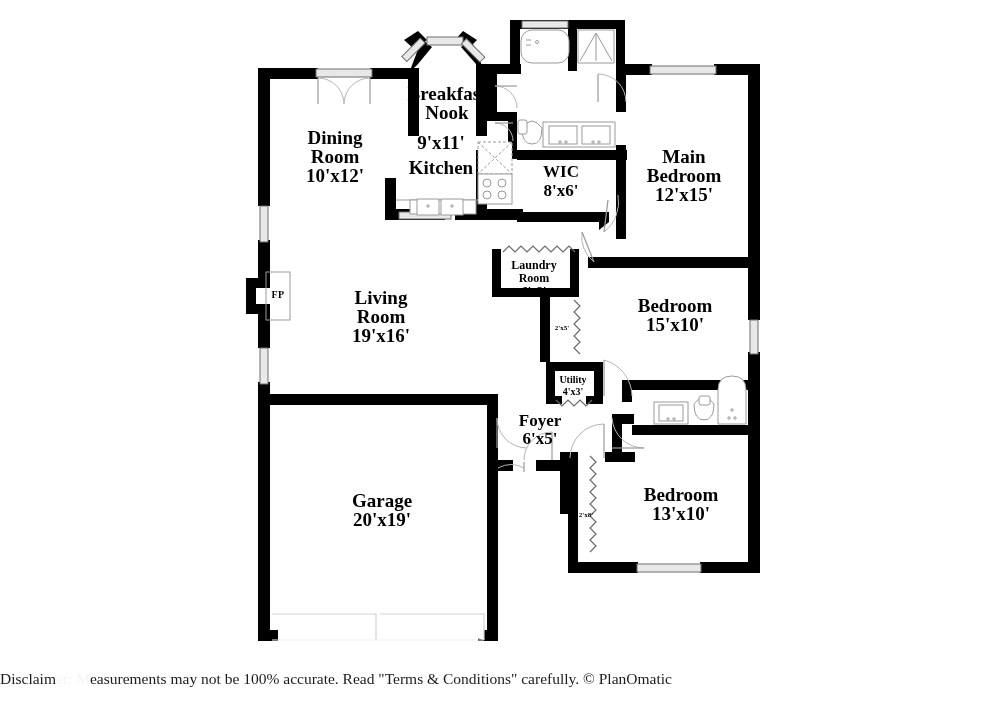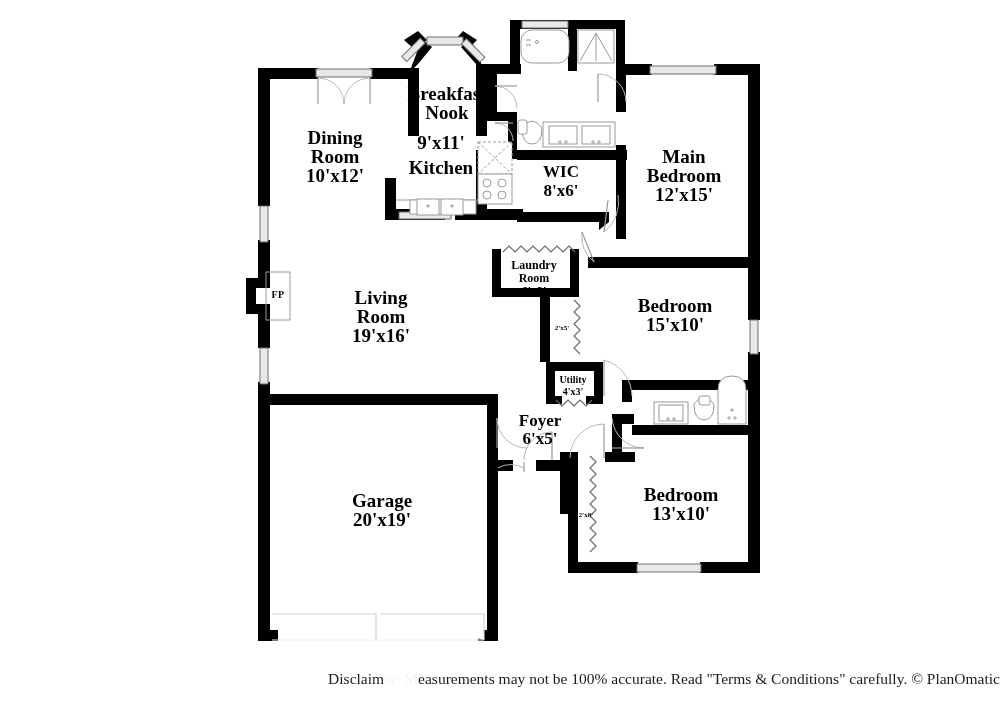--- a/index.html
+++ b/index.html
@@ -47,21 +47,21 @@
   .rm-sm   { font-size: 12px; }
   .rm-xs   { font-size: 10px; }
   .rm-tiny { font-size: 7px; }
   .rm-fp   { font-size: 10px; letter-spacing: 0.5px; }
 
   #disclaimer {
     position: absolute;
     left: 0;
     top: 670px;
     width: 1000px;
-    text-align: right;
+    text-align: left;
     font-family: "Liberation Serif", "DejaVu Serif", serif;
     font-size: 15.5px;
     color: #1b1b1b;
     white-space: nowrap;
   }
   #disclaimer .dim-part { color: #f4f4f4; }
 </style>
 </head>
 <body>
 

